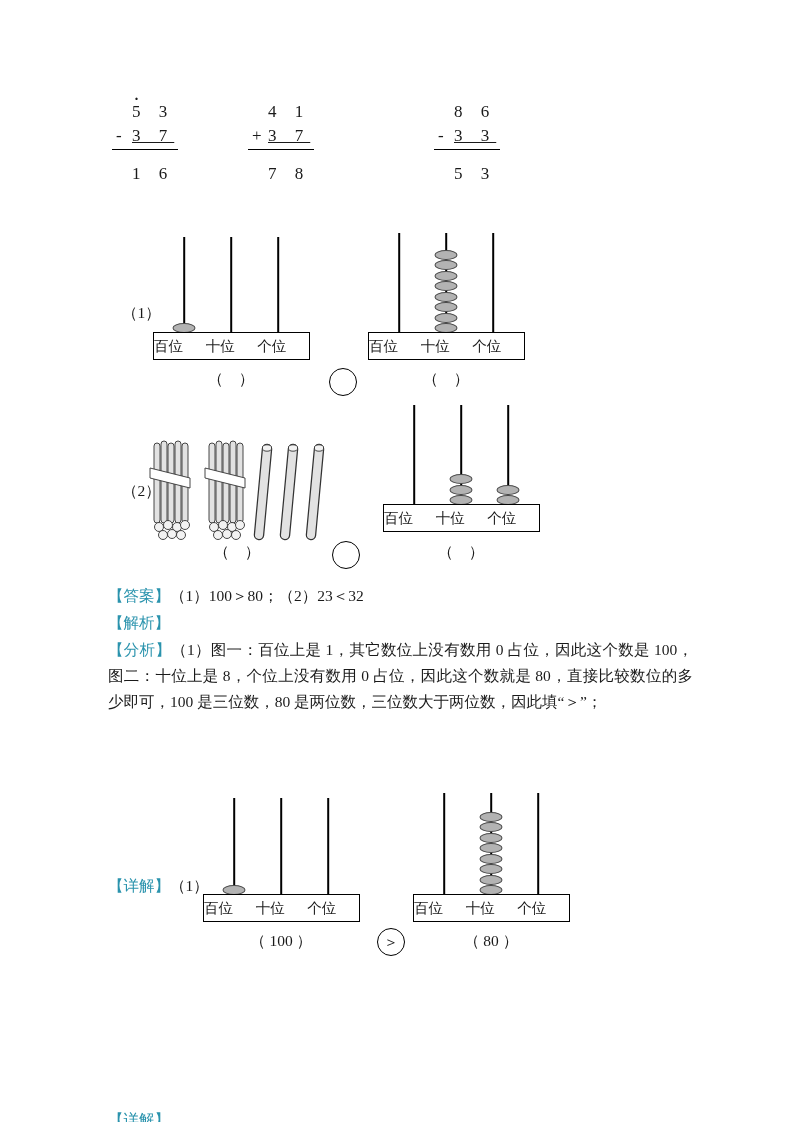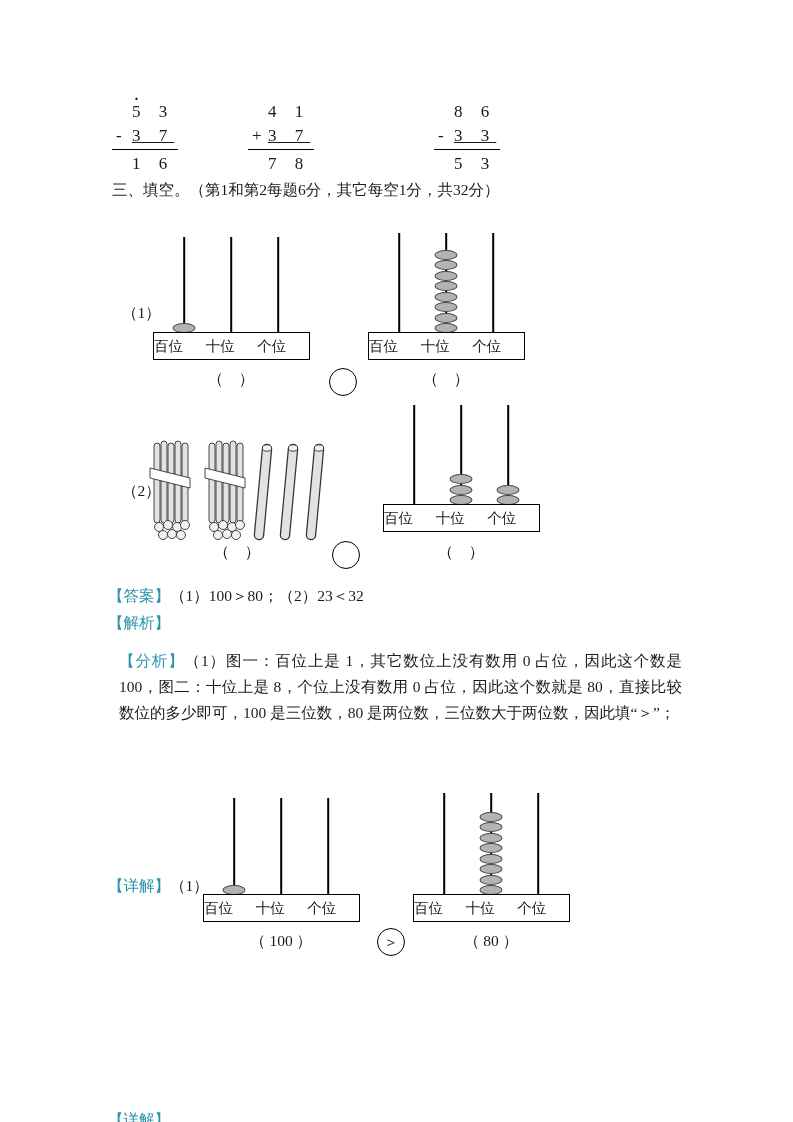--- a/index.html
+++ b/index.html
@@ -17,34 +17,34 @@
   .accent{color:var(--accent,#2a93ad);}
   .txt{font-size:15.5px;line-height:26px;}
 
   
   .arith{position:absolute;width:66px;font-size:17px;line-height:24px;}
   .arith-dot{position:absolute;left:22px;top:-13px;font-size:15px;font-weight:bold;}
   .arith-top{padding-left:20px;letter-spacing:7px;white-space:pre;}
   .arith-mid{display:flex;}
   .arith-op{width:14px;margin-left:4px;}
   .arith-bot{letter-spacing:7px;padding-left:2px;white-space:pre;text-decoration:underline;}
-  .arith-res{border-top:1.4px solid #000;margin-top:1px;padding-top:2px;padding-left:20px;letter-spacing:7px;white-space:pre;}
+  .arith-res{border-top:1.4px solid #000;margin-top:1px;padding-top:12px;padding-left:20px;letter-spacing:7px;white-space:pre;}
 
   
   .abacus{position:absolute;width:157px;}
   .rod{position:absolute;top:0;bottom:26px;width:1.6px;background:#000;transform:translateX(-50%);}
   .bead-stack{position:absolute;bottom:27px;display:flex;flex-direction:column;transform:translateX(-50%);}
   .bead{width:21px;height:8px;border:1px solid var(--bead_stroke,#4a4a4a);border-radius:50%;background:var(--bead_fill,#b3b3b3);margin-top:0.5px;}
   .place-box{position:absolute;left:0;right:0;bottom:0;height:26px;border:1.3px solid #000;display:flex;align-items:center;background:#fff;}
   .place-box span{flex:1;text-align:left;font-size:14.5px;}
 
   .blank{position:absolute;font-size:15.5px;text-align:center;white-space:pre;}
   .circle{position:absolute;width:26px;height:26px;border:1.5px solid #000;border-radius:50%;display:flex;align-items:center;justify-content:center;font-size:15px;background:#fff;}
 
-  .para p{margin:11px;text-align:justify;}
+  .para p{margin:0;text-align:justify;}
 
   
   .stk{fill:var(--stick_fill,#e6e6e6);stroke:#333;stroke-width:0.9;}
   .band{fill:#ffffff;stroke:#333;stroke-width:0.9;}
   .end{fill:#f2f2f2;stroke:#333;stroke-width:0.9;}
   .stick-outline{stroke:#333;stroke-width:10.5;stroke-linecap:round;}
   .stick-fill{stroke:var(--stick_fill,#dcdcdc);stroke-width:8;stroke-linecap:round;}
 
   .cutoff{height:12px;overflow:hidden;font-size:15.5px;line-height:20px;}
 </style>
@@ -74,21 +74,20 @@
 
   <div class="arith" style="left:434px;top:100px;">
     <div class="arith-top">8 6</div>
     <div class="arith-mid">
       <span class="arith-op">-</span>
       <span class="arith-bot">3 3</span>
     </div>
     <div class="arith-res">5 3</div>
   </div>
 
-  <div class="abs txt" style="left:112px;top:177px;">三、填空。（第1和第2每题6分，其它每空1分，共32分）</div>
 
   <div class="abs txt" style="left:122px;top:300px;">（1）</div>
 
   <div class="abacus" style="left:153px;top:237px;height:123px;">
     <div class="rod" style="left:31px;"></div>
     <div class="rod" style="left:78px;"></div>
     <div class="rod" style="left:125px;"></div>
     <div class="bead-stack" style="left:31px;">
         <div class="bead"></div>
       </div>

